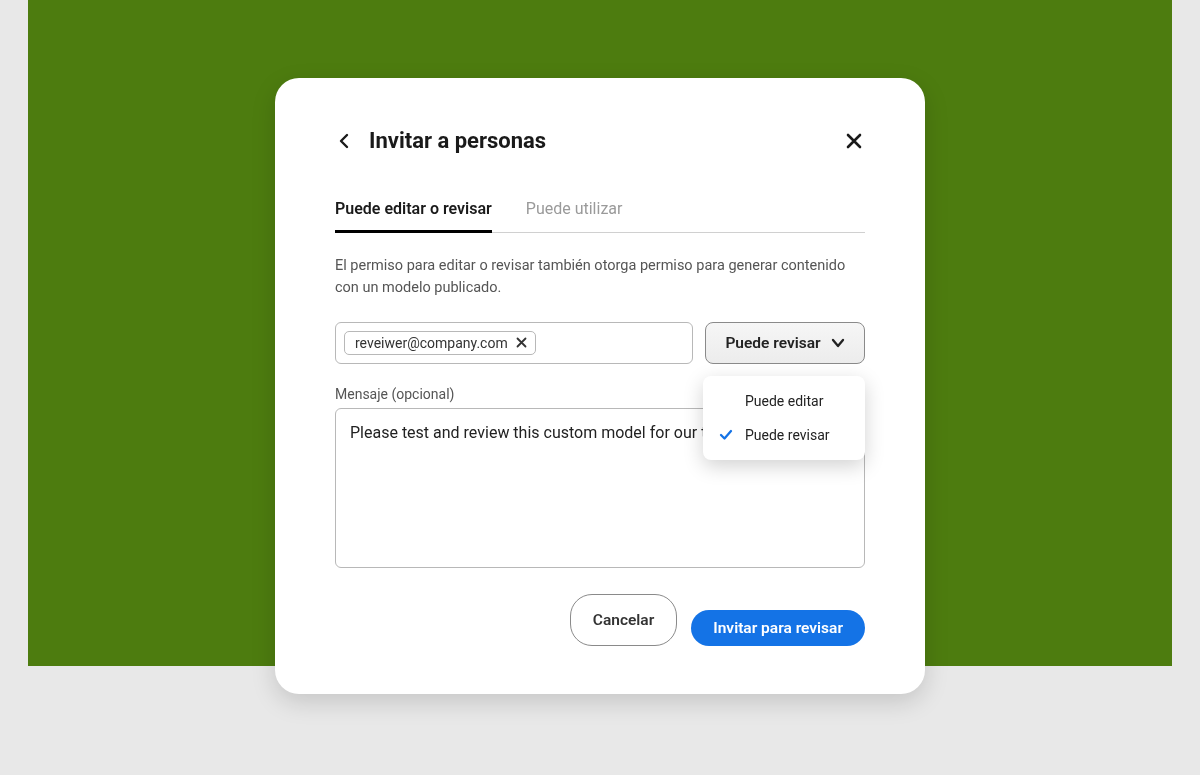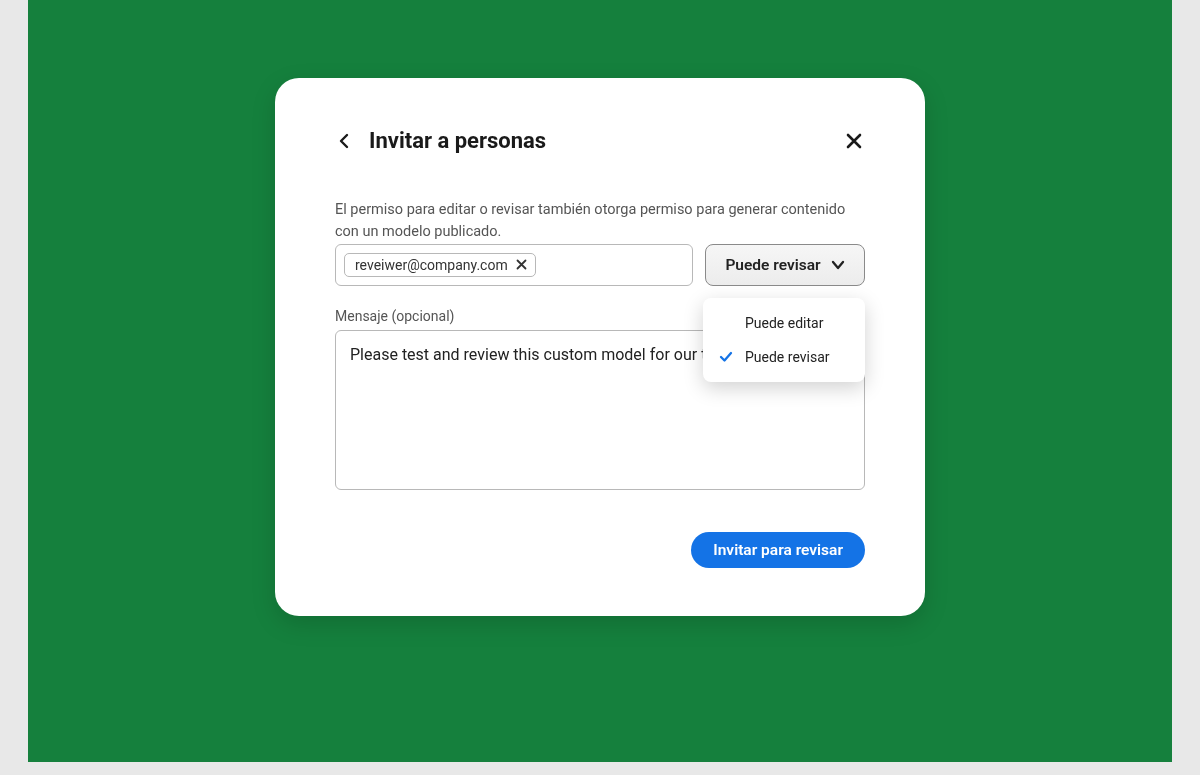--- a/index.html
+++ b/index.html
@@ -6,22 +6,22 @@
     html, body { width: 1200px; height: 775px; overflow: hidden; }
     body {
       font-family: -apple-system, BlinkMacSystemFont, "Segoe UI", Roboto, Helvetica, Arial, sans-serif;
       background: #e8e8e8;
       display: flex;
       align-items: flex-start;
       justify-content: center;
     }
     .backdrop {
       width: 1144px;
-      height: 762px;
-      background: #15803d;
+      height: 666px;
+      background: #4d7c0f;
       margin-top: 0;
       position: relative;
     }
     .dialog {
       position: absolute;
       top: 78px;
       left: 50%;
       transform: translateX(-50%);
       width: 650px;
       background: #ffffff;
@@ -84,20 +84,21 @@
       left: 0;
       right: 0;
       bottom: -1px;
       height: 3px;
       background: #000;
     }
     .permission-desc {
       font-size: 14.5px;
       color: #555;
       line-height: 1.55;
+      margin-bottom: 22px;
     }
     .input-row {
       display: flex;
       gap: 12px;
       margin-bottom: 22px;
       position: relative;
     }
     .email-field {
       flex: 1;
       border: 1px solid #b8b8b8;
@@ -226,20 +227,24 @@
         </div>
         <h2 class="dialog-title">Invitar a personas</h2>
       </div>
       <div class="close-btn">
         <svg width="18" height="18" viewBox="0 0 18 18">
           <path d="M3 3 L15 15 M15 3 L3 15" stroke="#1a1a1a" stroke-width="2.6" stroke-linecap="round"></path>
         </svg>
       </div>
     </div>
 
+    <div class="tabs">
+      <div class="tab active">Puede editar o revisar</div>
+      <div class="tab">Puede utilizar</div>
+    </div>
 
     <p class="permission-desc">El permiso para editar o revisar también otorga permiso para generar contenido con un modelo publicado.</p>
 
     <div class="input-row">
       <div class="email-field">
         <span class="email-chip">
           <span>reveiwer@company.com</span>
           <span class="chip-remove">
             <svg width="11" height="11" viewBox="0 0 11 11">
               <path d="M1.5 1.5 L9.5 9.5 M9.5 1.5 L1.5 9.5" stroke="#333" stroke-width="1.8" stroke-linecap="round"></path>
@@ -268,17 +273,18 @@
           </span>
           <span>Puede revisar</span>
         </div>
       </div>
     </div>
 
     <div class="msg-label">Mensaje (opcional)</div>
     <textarea class="msg-textarea" style="">Please test and review this custom model for our team.</textarea>
 
     <div class="dialog-footer">
+      <button class="btn btn-secondary">Cancelar</button>
       <button class="btn btn-primary">Invitar para revisar</button>
     </div>
 
   </div>
 </div>
 
 </body></html>

